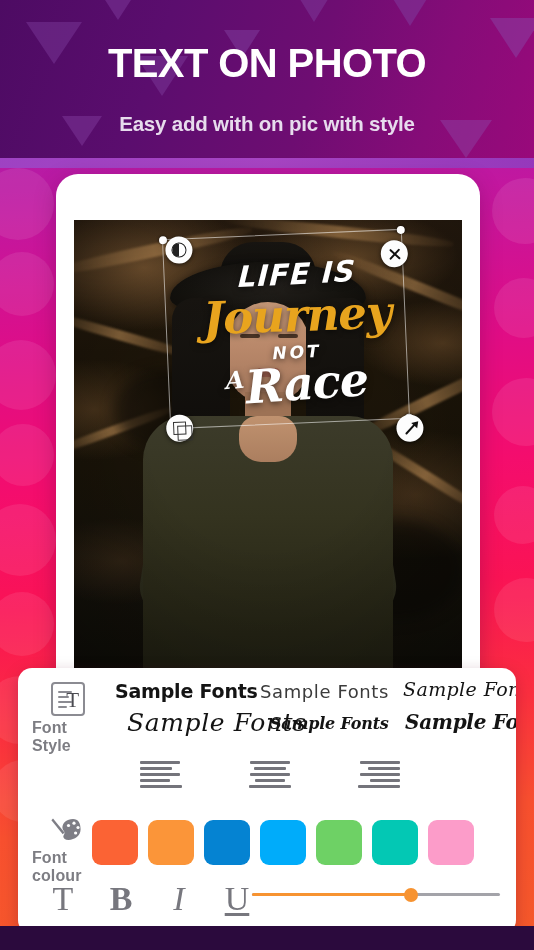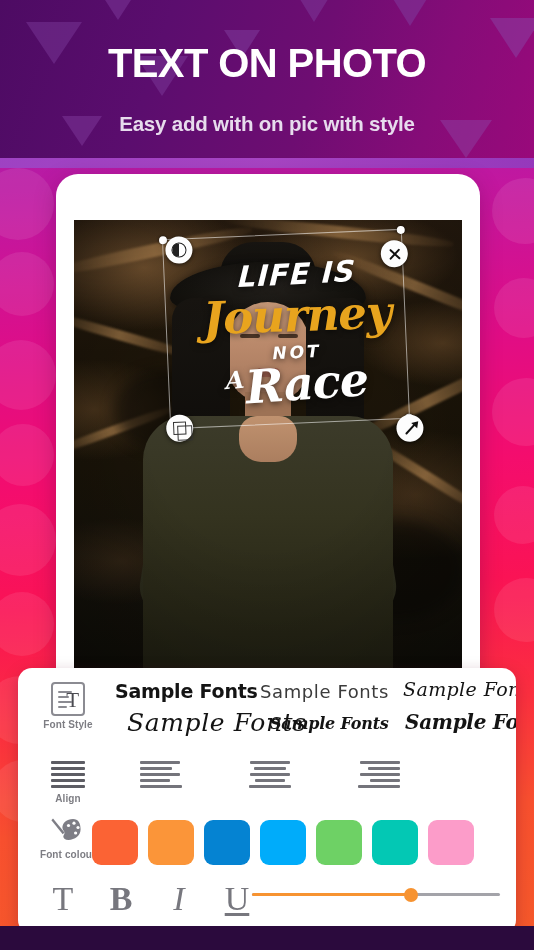--- a/index.html
+++ b/index.html
@@ -291,24 +291,24 @@
     position: absolute;
     left: 18px; top: 668px;
     width: 498px; height: 266px;
     background: #ffffff;
     border-radius: 14px;
     box-shadow: 0 5px 16px rgba(90,0,40,.28);
     overflow: hidden;
   }
 
   .sec-label {
-    font-size: 10px;
+    font-size: 16px;
     color: #7d7d83;
     font-weight: bold;
-    text-align: center;
+    text-align: left;
     margin-top: 3px;
     letter-spacing: .1px;
   }
 
   
   .row-fonts { position: absolute; left: 0; top: 0; width: 498px; height: 90px; }
   .fontstyle-btn { position: absolute; left: 14px; top: 14px; width: 72px; text-align: center; }
   .fs-icon {
     width: 34px; height: 34px; margin: 0 auto;
     border: 2px solid #8b8b92; border-radius: 4px;
@@ -493,30 +493,20 @@
         <div class="fcell f1">Sample Fonts</div>
         <div class="fcell f2">Sample Fonts</div>
         <div class="fcell f3">Sample Fonts</div>
         <div class="fcell f4">Sample Fonts</div>
         <div class="fcell f5">Sample Fonts</div>
         <div class="fcell f6">Sample Fonts</div>
       </div>
     </div>
 
     <div class="row-align">
-      <div class="align-btn" style="left:14px;">
-        <div class="ali sel">
-          <i style="left:5px; top:1px;  width:34px;"></i>
-          <i style="left:5px; top:7px;  width:34px;"></i>
-          <i style="left:5px; top:13px; width:34px;"></i>
-          <i style="left:5px; top:19px; width:34px;"></i>
-          <i style="left:5px; top:25px; width:34px;"></i>
-        </div>
-        <div class="sec-label">Align</div>
-      </div>
 
       <div class="align-btn" style="left:106px;">
         <div class="ali">
           <i style="left:2px; top:1px;  width:40px;"></i>
           <i style="left:2px; top:7px;  width:32px;"></i>
           <i style="left:2px; top:13px; width:40px;"></i>
           <i style="left:2px; top:19px; width:30px;"></i>
           <i style="left:2px; top:25px; width:42px;"></i>
         </div>
       </div>

